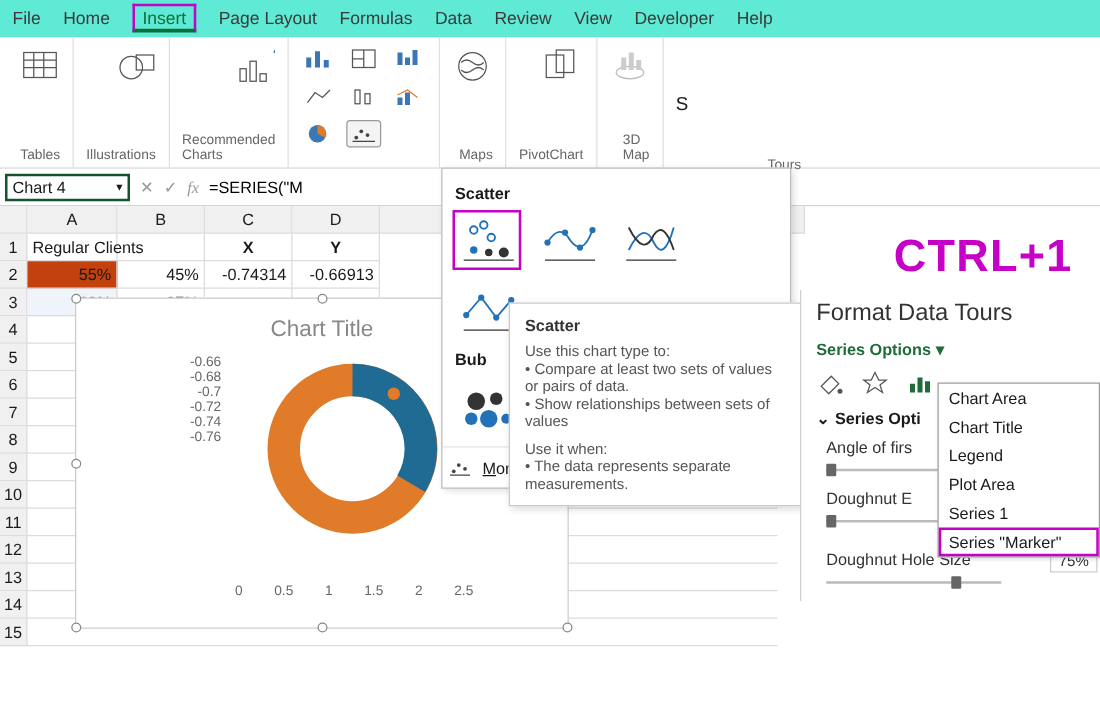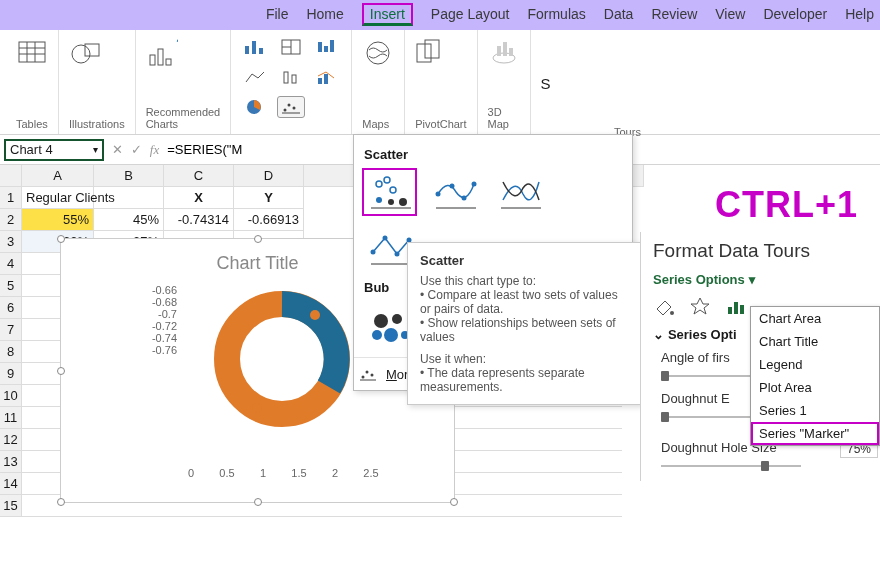--- a/index.html
+++ b/index.html
@@ -11,45 +11,44 @@
     width: 880px;
     height: 574px;
     overflow: hidden;
     position: relative;
   }
   .ribbon-tabs {
     display: flex;
     align-items: center;
     gap: 18px;
     padding: 4px 6px 6px 10px;
-    background: #c4b5fd;
+    background: #5eead4;
     font-size: 14px;
     height: 30px;
-    justify-content: flex-end;
   }
   .ribbon-tabs span { color: #3a3a3a; }
   .ribbon-tabs .highlighted {
     border: 2px solid #c700c7;
     padding: 1px 6px;
     border-bottom: 3px solid #0b6f3a;
     color: #0b6f3a;
   }
   .ribbon {
     display: flex;
     align-items: flex-end;
     gap: 0;
     border-bottom: 1px solid #d4d4d4;
     height: 105px;
     padding: 0 6px;
     background: #fff;
   }
   .group {
     display: flex;
     flex-direction: column;
-    align-items: flex-start;
+    align-items: flex-end;
     padding: 4px 10px 2px 10px;
     border-right: 1px solid #e0e0e0;
     height: 100%;
     justify-content: space-between;
   }
   .group-label { font-size: 11px; color: #666; padding-bottom: 2px; }
   .big-btn { display:flex; flex-direction:column; align-items:center; gap:2px; cursor:pointer; }
   .big-btn .icon-box { width: 32px; height: 38px; display:flex; align-items:center; justify-content:center;}
   .group.small-grid { flex-direction: column; align-items:flex-start; }
   .smallrow { display:flex; gap:8px; }
@@ -390,21 +389,21 @@
   </div>
   <div class="row">
     <div class="rownum">1</div>
     <div class="cell left col-A" style="overflow:visible; white-space:nowrap;">Regular Clients</div>
     <div class="cell col-B"></div>
     <div class="cell col-C bold" style="justify-content:center;">X</div>
     <div class="cell col-D bold" style="justify-content:center;">Y</div>
   </div>
   <div class="row">
     <div class="rownum">2</div>
-    <div class="cell col-A" style="background:#fde047;">55%</div>
+    <div class="cell col-A" style="background:#c2410c;">55%</div>
     <div class="cell col-B">45%</div>
     <div class="cell col-C">-0.74314</div>
     <div class="cell col-D">-0.66913</div>
   </div>
   <div class="row">
     <div class="rownum">3</div>
     <div class="cell col-A" style="background:#eef4f9;">63%</div>
     <div class="cell col-B">37%</div>
     <div class="cell col-C"></div>
     <div class="cell col-D"></div>

